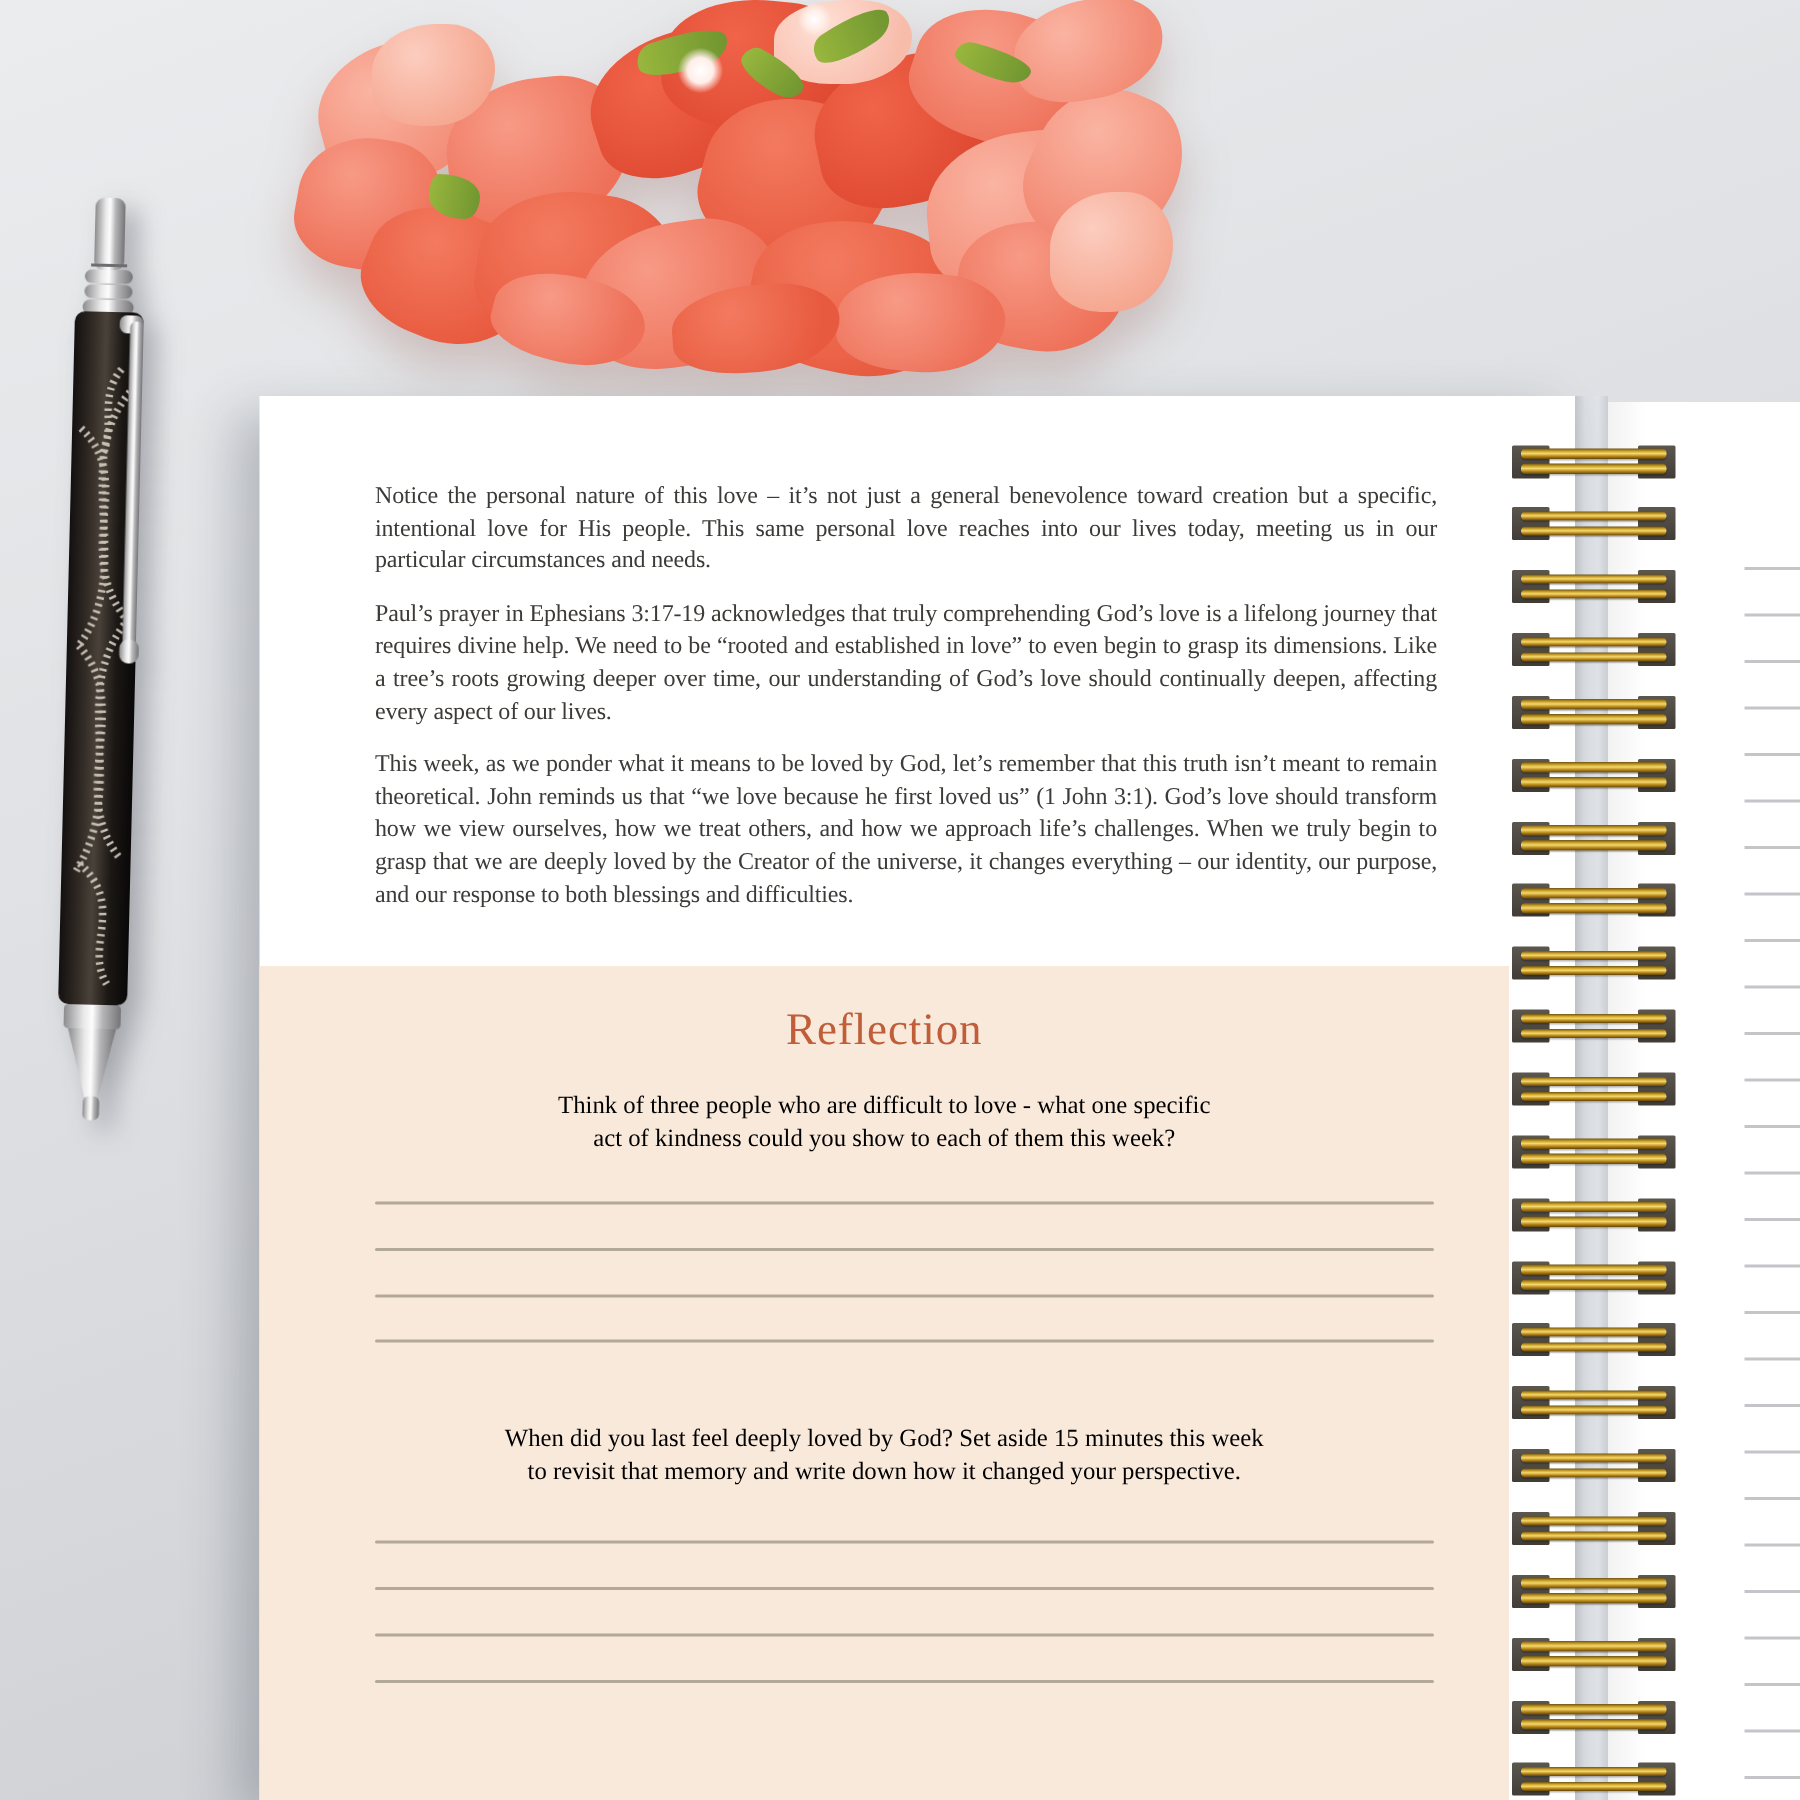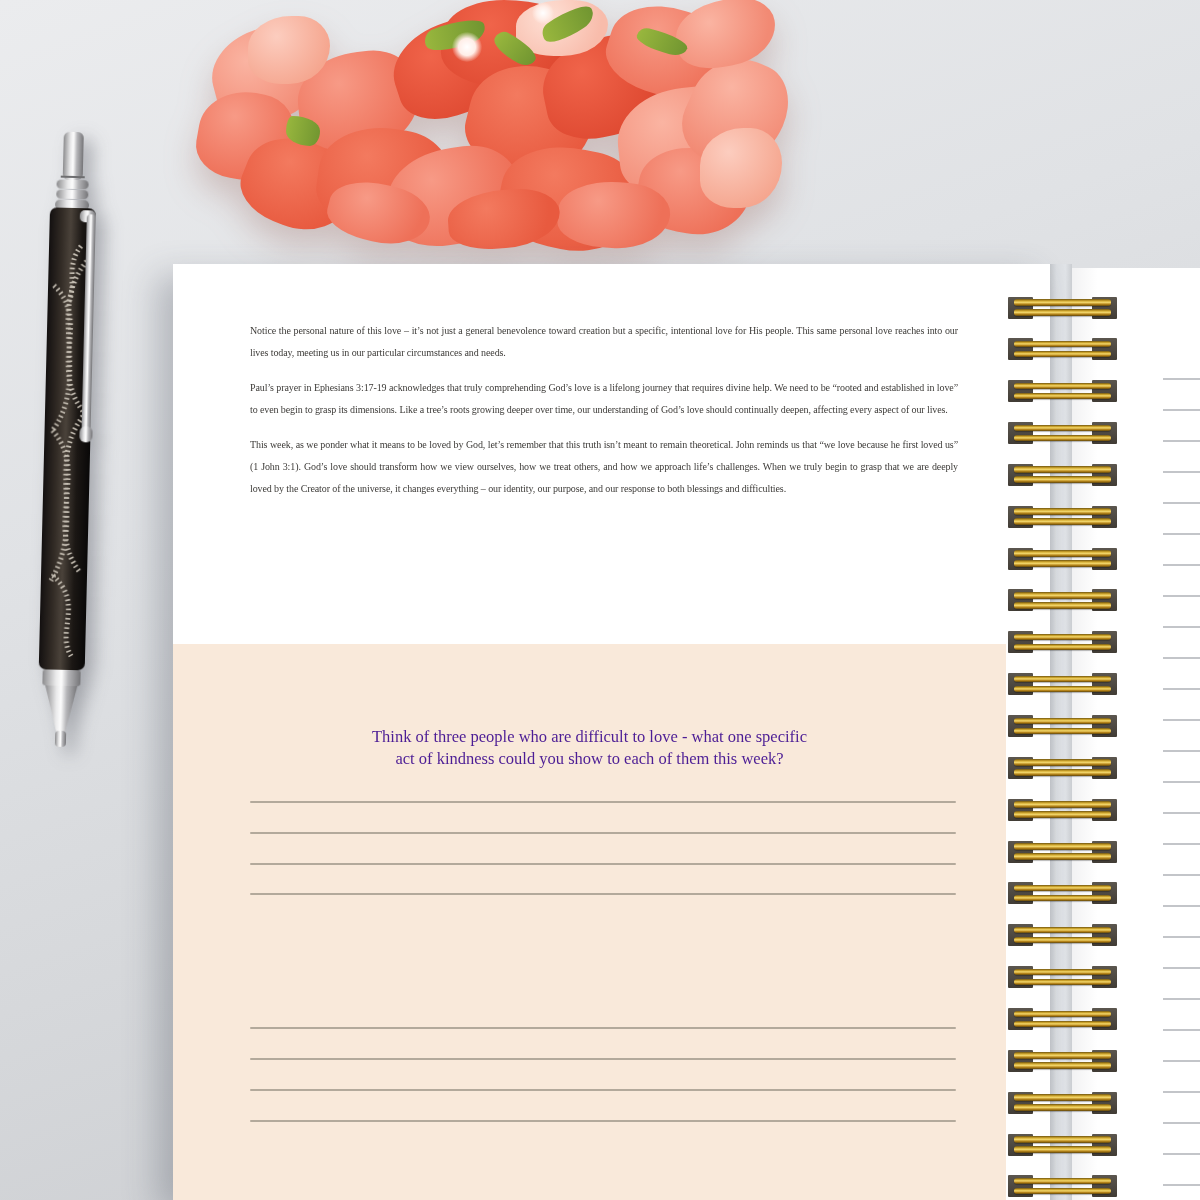--- a/index.html
+++ b/index.html
@@ -17,30 +17,30 @@
   .fcenter{position:absolute;border-radius:50%;
     background:radial-gradient(circle,#ffffff 0%,#ffeee8 40%,rgba(255,240,235,0) 72%);}
   
   #pen{position:absolute;left:38px;top:126px;width:76px;height:626px;
     transform:rotate(1.4deg);transform-origin:top center;
     filter:drop-shadow(9px 7px 9px rgba(55,58,70,.35));}
   
   #left-page{position:absolute;left:173px;top:264px;width:877px;height:936px;
     background:#ffffff;box-shadow:-16px 12px 32px rgba(70,75,88,.30);}
   #para-block{position:absolute;left:77px;top:56px;width:708px;
-    color:#3d3b38;font-size:10px;line-height:21.6px;text-align:justify;
+    color:#3d3b38;font-size:16px;line-height:21.6px;text-align:justify;
     letter-spacing:-0.1px;}
   #para-block p{margin:0 0 14px 0;}
   #reflection{position:absolute;left:0;top:380px;width:833px;height:556px;
     background:#f9e9da;overflow:hidden;}
   #reflection h2{position:absolute;top:26px;left:0;width:100%;margin:0;
     text-align:center;font-weight:normal;font-size:30px;letter-spacing:.6px;
     color:#c05e3a;}
   .question{position:absolute;left:0;width:100%;margin:0;text-align:center;
-    font-size:16.5px;line-height:22px;color:#4c1d95;white-space:pre-line;}
+    font-size:16.5px;line-height:22px;color:#000000;white-space:pre-line;}
   #q1{top:82px;}
   #q2{top:304px;}
   #q3{top:510px;}
   .wline{position:absolute;left:77px;width:706px;height:1.6px;
     background:#b3a99b;border-radius:1px;}
   
   #page-gap{position:absolute;left:1050px;top:264px;width:22px;height:936px;
     background:linear-gradient(90deg,#c5c8cc 0%,#dbdee2 30%,#e0e3e7 70%,#cacdd1 100%);}
   #right-page{position:absolute;left:1072px;top:268px;width:128px;height:932px;
     background:linear-gradient(90deg,#f2f2f3 0%,#ffffff 20%);}
@@ -177,22 +177,25 @@
     </div>
 </div>
 
 <div id="left-page">
   <div id="para-block">
     <p>Notice the personal nature of this love – it’s not just a general benevolence toward creation but a specific, intentional love for His people. This same personal love reaches into our lives today, meeting us in our particular circumstances and needs.</p>
     <p>Paul’s prayer in Ephesians 3:17-19 acknowledges that truly comprehending God’s love is a lifelong journey that requires divine help. We need to be “rooted and established in love” to even begin to grasp its dimensions. Like a tree’s roots growing deeper over time, our understanding of God’s love should continually deepen, affecting every aspect of our lives.</p>
     <p>This week, as we ponder what it means to be loved by God, let’s remember that this truth isn’t meant to remain theoretical. John reminds us that “we love because he first loved us” (1 John 3:1). God’s love should transform how we view ourselves, how we treat others, and how we approach life’s challenges. When we truly begin to grasp that we are deeply loved by the Creator of the universe, it changes everything – our identity, our purpose, and our response to both blessings and difficulties.</p>
   </div>
   <div id="reflection">
+    <h2>Reflection</h2>
     <p id="q1" class="question">Think of three people who are difficult to love - what one specific
 act of kindness could you show to each of them this week?</p>
+    <p id="q2" class="question">When did you last feel deeply loved by God? Set aside 15 minutes this week
+to revisit that memory and write down how it changed your perspective.</p>
   <div class="wline" style="top: 157px;"></div>
       <div class="wline" style="top: 188px;"></div>
       <div class="wline" style="top: 219px;"></div>
       <div class="wline" style="top: 249px;"></div>
       <div class="wline" style="top: 383px;"></div>
       <div class="wline" style="top: 414px;"></div>
       <div class="wline" style="top: 445px;"></div>
       <div class="wline" style="top: 476px;"></div>
     </div>
 </div>

